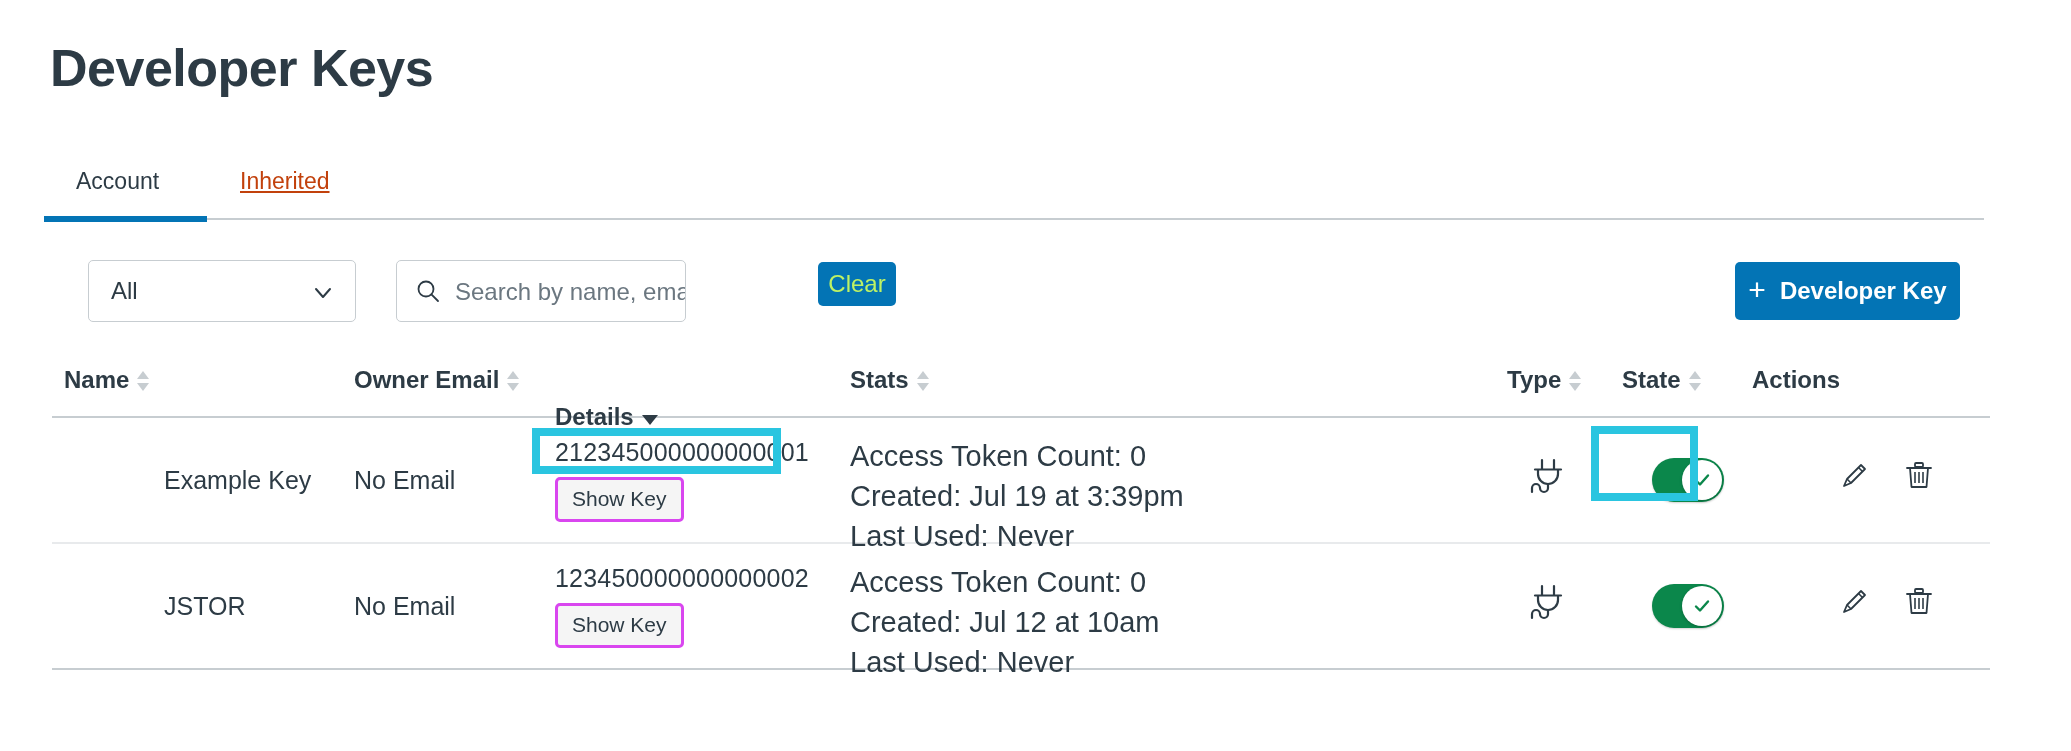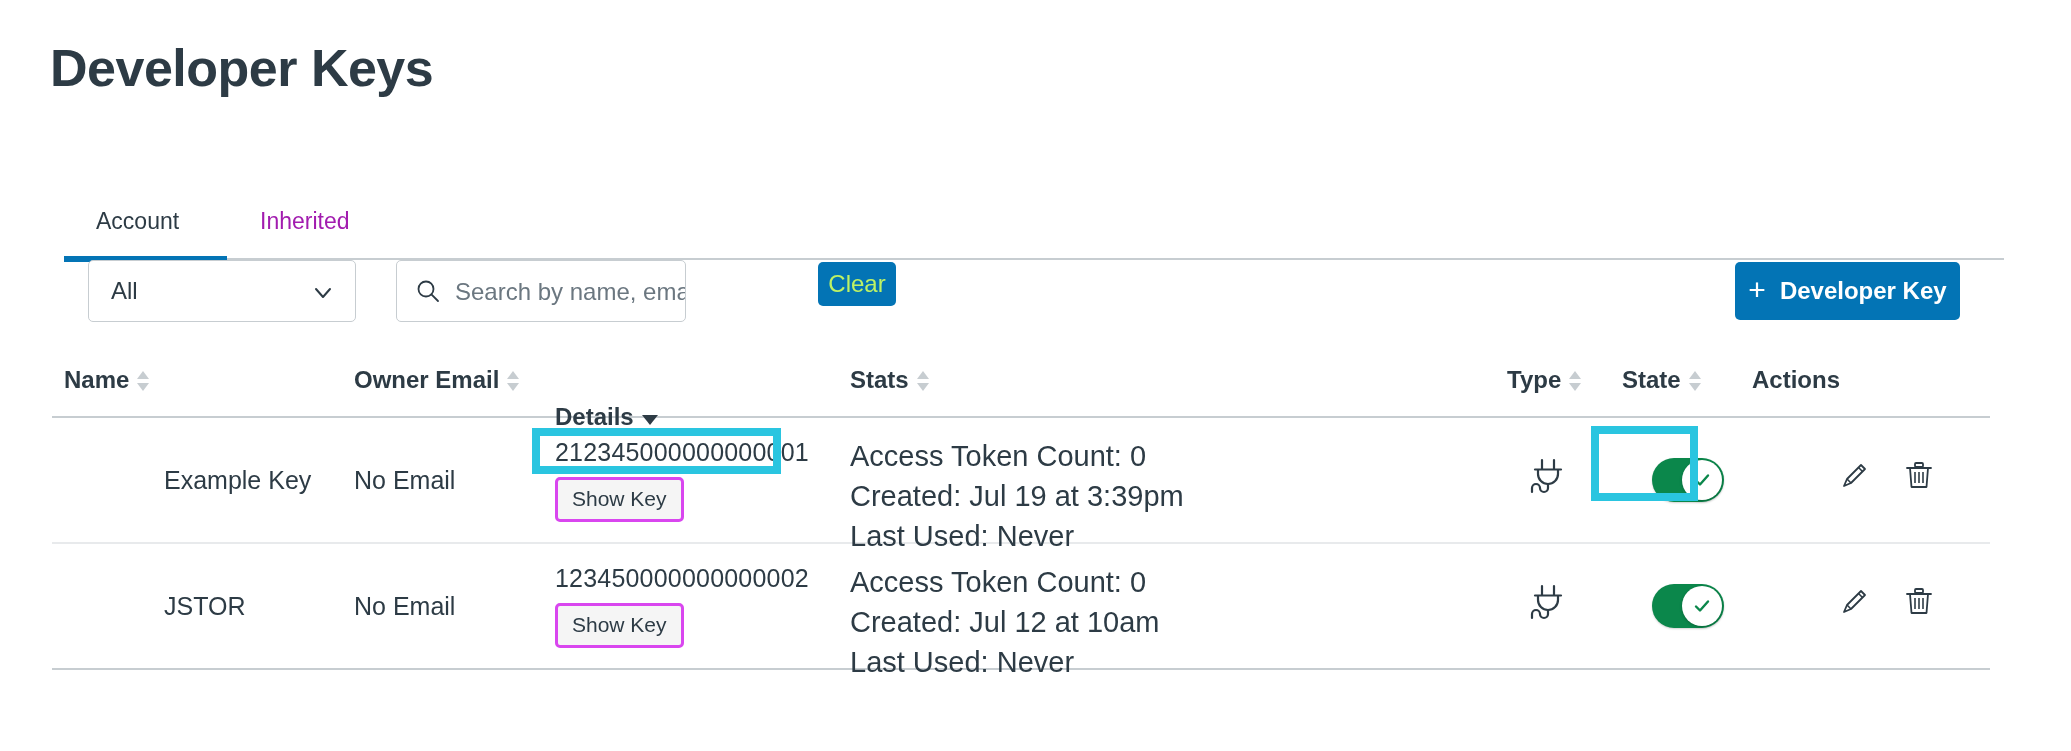--- a/index.html
+++ b/index.html
@@ -24,44 +24,43 @@
     font-size: 52px;
     font-weight: 700;
     letter-spacing: -0.5px;
     color: #2D3B45;
     line-height: 1.1;
   }
 
   
   .tabs {
     position: absolute;
-    left: 64px;
+    left: 44px;
     top: 162px;
     width: 1940px;
     height: 58px;
-    margin-top: 40px;
   }
   .tabs-baseline {
     position: absolute;
     left: 0;
     top: 56px;
     width: 1940px;
     height: 2px;
     background: #C7CDD1;
   }
   .tab {
     position: absolute;
     top: 0;
     font-size: 23px;
     color: #2D3B45;
     padding: 6px 0 0 0;
     cursor: pointer;
     white-space: nowrap;
   }
-  .tab.inactive { color: #a21caf; }
+  .tab.inactive { color: #c2410c; text-decoration: underline; }
   .tab-underline {
     position: absolute;
     top: 54px;
     height: 6px;
     background: #0374B5;
   }
   #tab-account { left: 32px; }
   #tab-inherited { left: 196px; }
   #tab-account-underline { left: 0px; width: 163px; }
 

